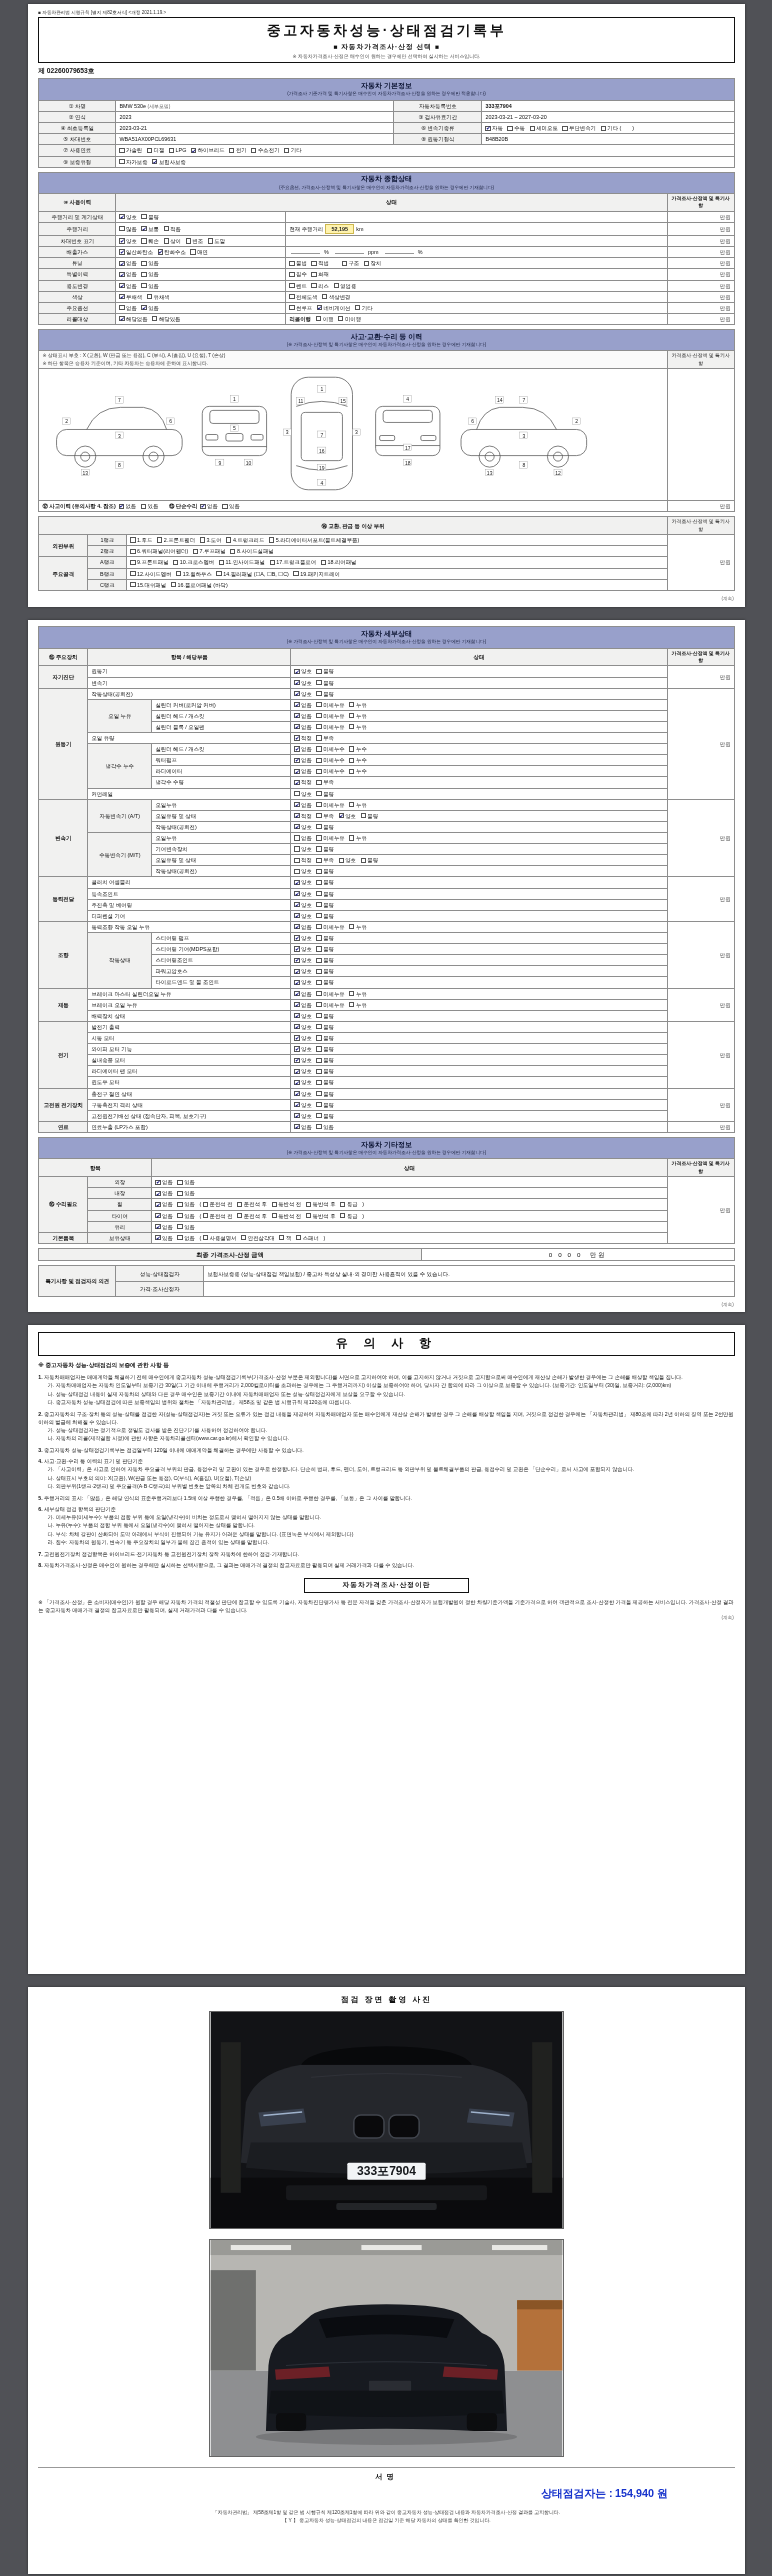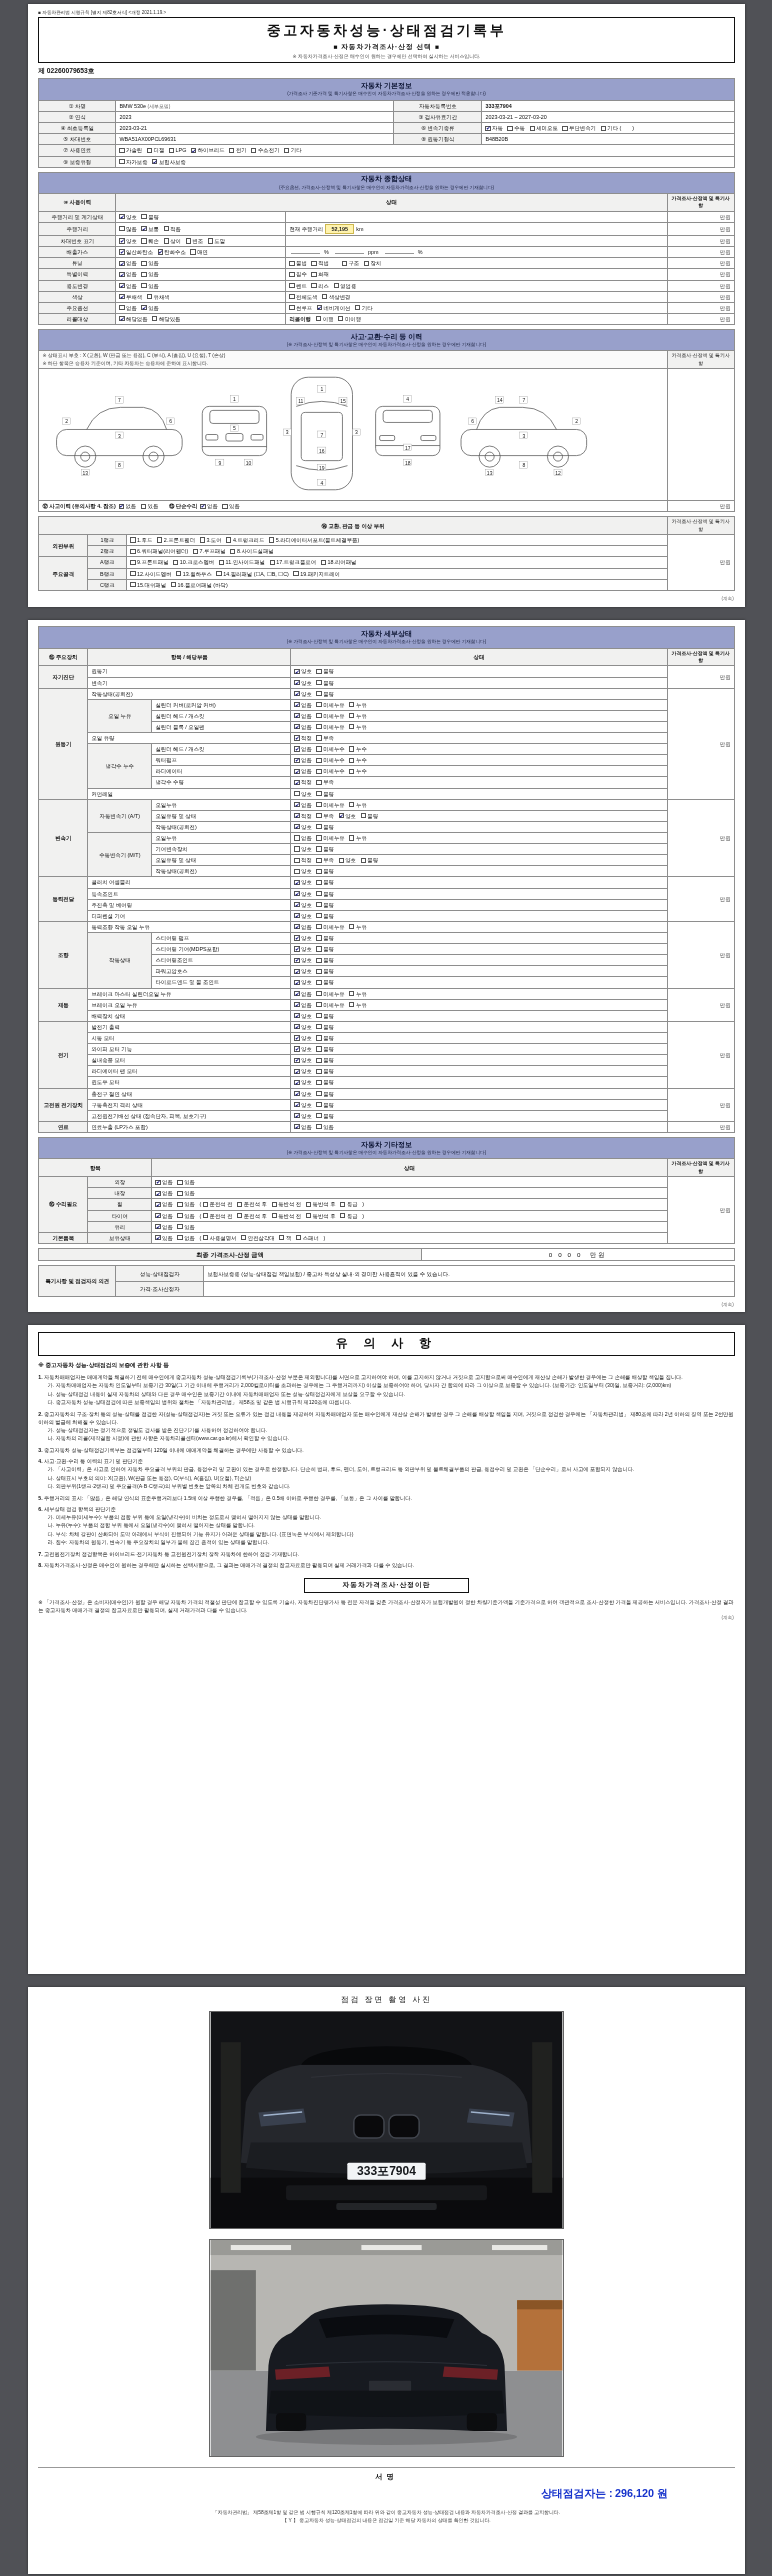--- a/index.html
+++ b/index.html
@@ -32,21 +32,21 @@
 td.final-label { background:#f1f1f0; text-align:center; font-weight:bold; font-size:6.2px; }
 td.final-value { text-align:center; font-size:6.2px; letter-spacing:2.1px; }
 .page-foot { text-align:right; font-size:4.6px; color:#666; padding:1px 1px 0; }
 .notice-title { width:100%; margin:1px auto 6.2px; border:0.8px solid #111; text-align:center; font-weight:bold; font-size:12px; letter-spacing:6.2px; padding:2.6px 0; }
 .notice-head { font-size:5.7px; font-weight:bold; margin:4.1px 0 2.6px; }
 .n-item { font-size:5.2px; margin:3.1px 0 1px; line-height:1.55; }
 .n-num { font-weight:bold; }
 .n-sub { font-size:5.2px; color:#222; margin:0.5px 0 0.5px 9.3px; line-height:1.5; }
 .pricebox-title { width:165px; margin:9.3px auto 4.1px; border:0.8px solid #111; text-align:center; font-weight:bold; font-size:6.7px; padding:2.1px 0; letter-spacing:1px; }
 .pricebox-text { font-size:5.2px; line-height:1.6; color:#222; }
-.photos-title { text-align:center; font-weight:normal; font-size:7.7px; margin:2.1px 0 6.2px; letter-spacing:2.1px; }
+.photos-title { text-align:center; font-weight:bold; font-size:7.7px; margin:2.1px 0 6.2px; letter-spacing:2.1px; }
 .photo-wrap { text-align:center; margin-bottom:8.2px; }
 .photo-wrap svg { display:inline-block; border:0.5px solid #666; }
 .sign-divider { border:none; border-top:0.5px solid #999; margin:5.2px 0 4.1px; }
 .sign-title { text-align:center; font-weight:bold; font-size:7.2px; margin:4.1px 0; letter-spacing:4.1px; }
 .ins-line { text-align:right; padding-right:67px; margin:4.1px 0 8.2px; }
 .ins-label, .ins-value { color:#1733cc; font-weight:bold; font-size:10.8px; }
 .legal { font-size:4.9px; color:#333; text-align:center; line-height:1.7; }
 </style>
 </head>
 <body>
@@ -769,20 +769,20 @@
             <path d="M120,300 L580,300 L585,345 Q350,360 115,345 Z" fill="#101317"></path>
             <rect x="130" y="345" width="60" height="35" rx="8" fill="#0c0d0f"></rect>
             <rect x="510" y="345" width="60" height="35" rx="8" fill="#0c0d0f"></rect>
             <ellipse cx="350" cy="392" rx="260" ry="16" fill="#77787a"></ellipse>
           </svg></div>
       </div>
     <hr class="sign-divider">
     <div class="sign-title">서명</div>
     <div class="ins-line">
       <span class="ins-label">상태점검자는 :</span>
-      <span class="ins-value">296,120 원</span>
+      <span class="ins-value">154,940 원</span>
     </div>
     <div class="legal">「자동차관리법」 제58조제1항 및 같은 법 시행규칙 제120조제1항에 따라 위와 같이 중고자동차 성능·상태점검 내용과 자동차가격조사·산정 결과를 고지합니다.</div>
     <div class="legal">【 Y 】 중고자동차 성능·상태점검의 내용은 점검일 기준 해당 자동차의 상태를 확인한 것입니다.</div>
   </div>
 
 </div>
 
 
 </body></html>

